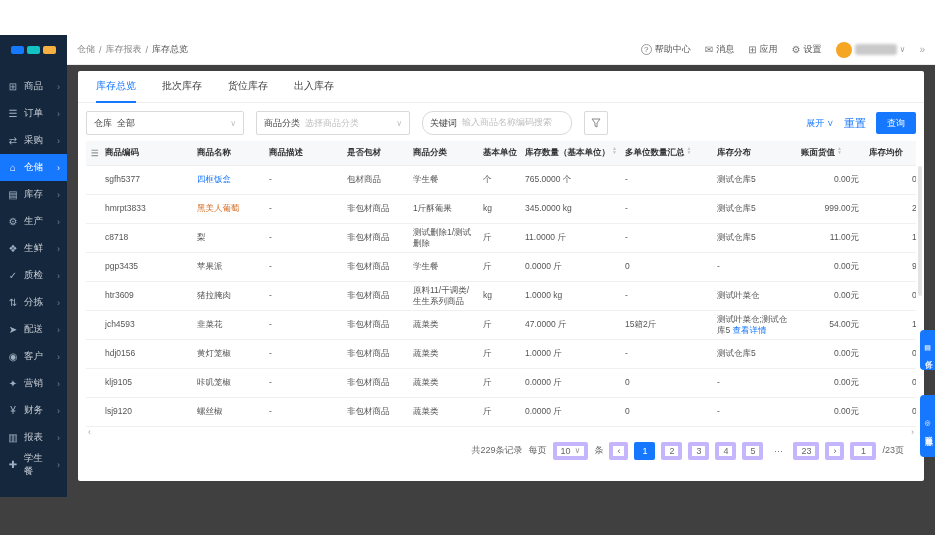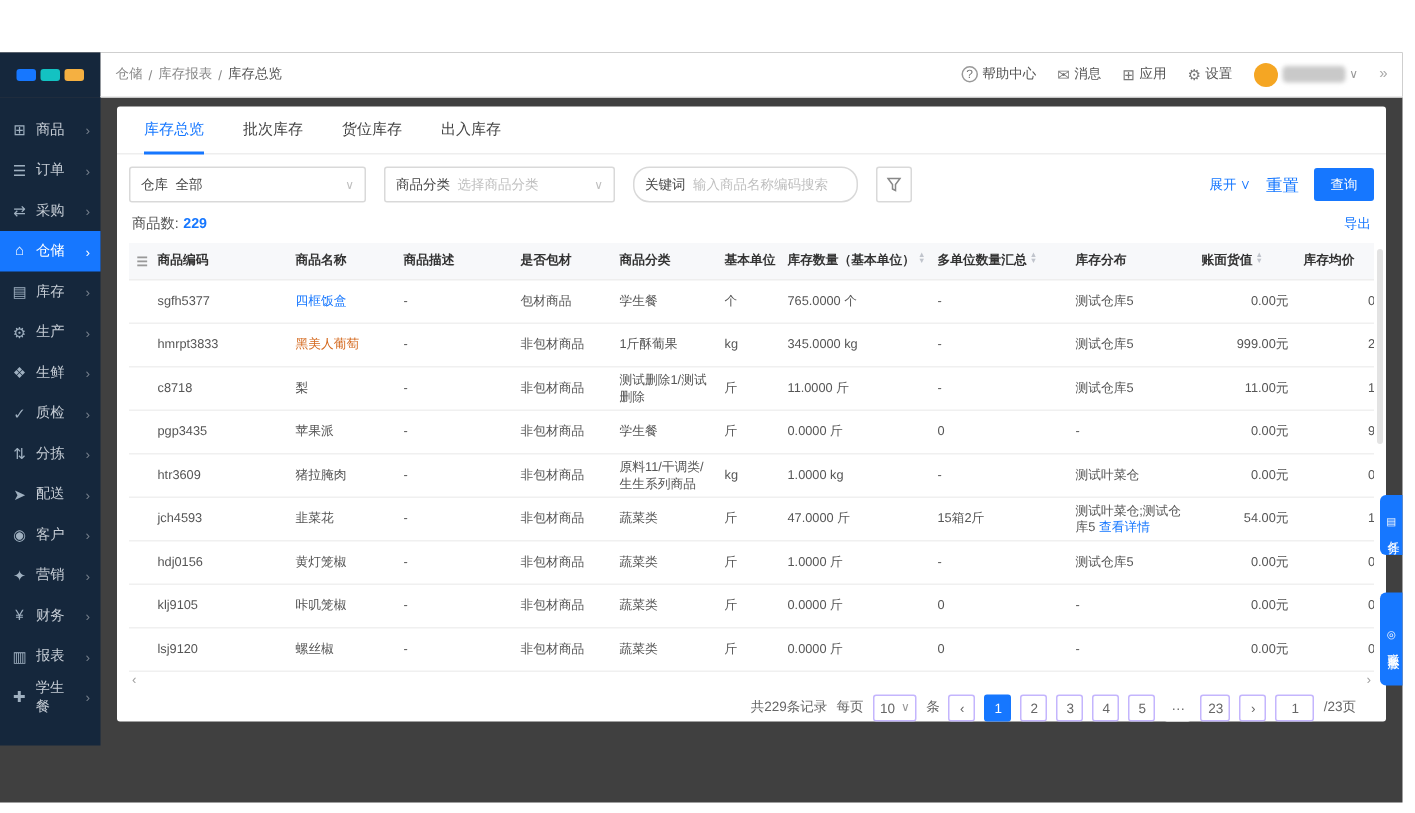--- a/index.html
+++ b/index.html
@@ -48,21 +48,21 @@
   .tabs { display:flex; gap:26px; padding:0 18px; height:32px; align-items:center;
     border-bottom:1px solid #eee; font-size:10px; color:#444; }
   .tab { height:32px; display:flex; align-items:center; cursor:pointer; border-bottom:2px solid transparent; }
   .tab.on { color:#1677ff; border-bottom-color:#1677ff; }
 
   .filters { display:flex; align-items:center; gap:12px; padding:8px 8px 6px; font-size:9px; }
   .fbox { display:flex; align-items:center; gap:5px; border:1px solid #d9d9d9; border-radius:2px;
     height:24px; padding:0 7px; background:#fff; color:#444; }
   .fbox .ph { color:#bfbfbf; }
   .fbox .dn { margin-left:auto; color:#bfbfbf; font-size:8px; }
-  .fbox input { border:none; outline:none; font-size:9px; width:92px; font-family:Liberation Serif, serif; }
+  .fbox input { border:none; outline:none; font-size:9px; width:92px; font-family:Liberation Mono, monospace; }
   .fbox input::placeholder { color:#bfbfbf; }
   .w1 { width:158px; } .w2 { width:154px; } .w3 { width:150px;border-radius:11px; }
   .funnel { width:24px; height:24px; border:1px solid #d9d9d9; border-radius:2px; display:flex;
     align-items:center; justify-content:center; cursor:pointer; }
   .fright { margin-left:auto; display:flex; align-items:center; gap:10px; }
   .linkblue { color:#1677ff; cursor:pointer; font-size:9px;font-family:Liberation Serif, serif; }
   .btn-reset { color:#1677ff; font-size:11px; cursor:pointer; }
   .btn-primary { background:#1677ff; color:#fff; border:none; border-radius:2px; height:22px;
     padding:0 11px; font-size:9px; cursor:pointer; font-family:inherit; }
 
@@ -80,21 +80,21 @@
   .org { color:#d4691e; cursor:pointer;font-family:Liberation Serif, serif; }
   .sort { display:inline-block; vertical-align:1px; margin-left:2px; line-height:0; }
   .sort i { display:block; font-style:normal; font-size:5px; color:#c0c4cc; line-height:4px; }
   .vscroll { position:absolute; right:2px; top:95px; width:4px; height:130px; background:#e3e3e3; border-radius:2px; }
 
   .hscroll { display:flex; justify-content:space-between; padding:0 10px; height:10px;
     align-items:center; color:#a0a0a0; font-size:9px; }
 
   .pager { display:flex; justify-content:flex-end; align-items:center; gap:6px;
     padding:5px 20px 0; font-size:9px; color:#666; }
-  .pbox { border:1px solid #c4b5fd; border-radius:2px; height:18px; min-width:18px;
+  .pbox { border:4px solid #c4b5fd; border-radius:2px; height:18px; min-width:18px;
     display:inline-flex; align-items:center; justify-content:center; padding:0 4px; background:#fff; cursor:pointer; }
   .pbox.on { background:#1677ff; border-color:#1677ff; color:#fff; }
   .pbox.plain { border:none; }
   .psel { display:inline-flex; gap:4px; align-items:center; }
 
   
   .task { position:absolute; right:0; top:295px; width:15px; height:40px; background:#1677ff;
     border-radius:4px 0 0 4px; color:#fff; display:flex; flex-direction:column; align-items:center;
     justify-content:center; gap:2px; cursor:pointer; }
   .task .tic { font-size:7px; }
@@ -260,25 +260,20 @@
           </svg>
         </div>
         <div class="fright">
           <span class="linkblue">
             <span>展开</span> ∨</span>
           <span class="btn-reset">重置</span>
           <button class="btn-primary">查询</button>
         </div>
       </div>
 
-      <div class="summary">
-        <span>商品数:</span>
-        <b>229</b>
-        <span class="linkblue" style="margin-left:auto">导出</span>
-      </div>
 
       <div class="tablewrap">
         <table class="tbl">
           <colgroup>
             <col style="width:14px">
               <col style="width:92px">
               <col style="width:72px">
               <col style="width:78px">
             <col style="width:66px">
               <col style="width:70px">

